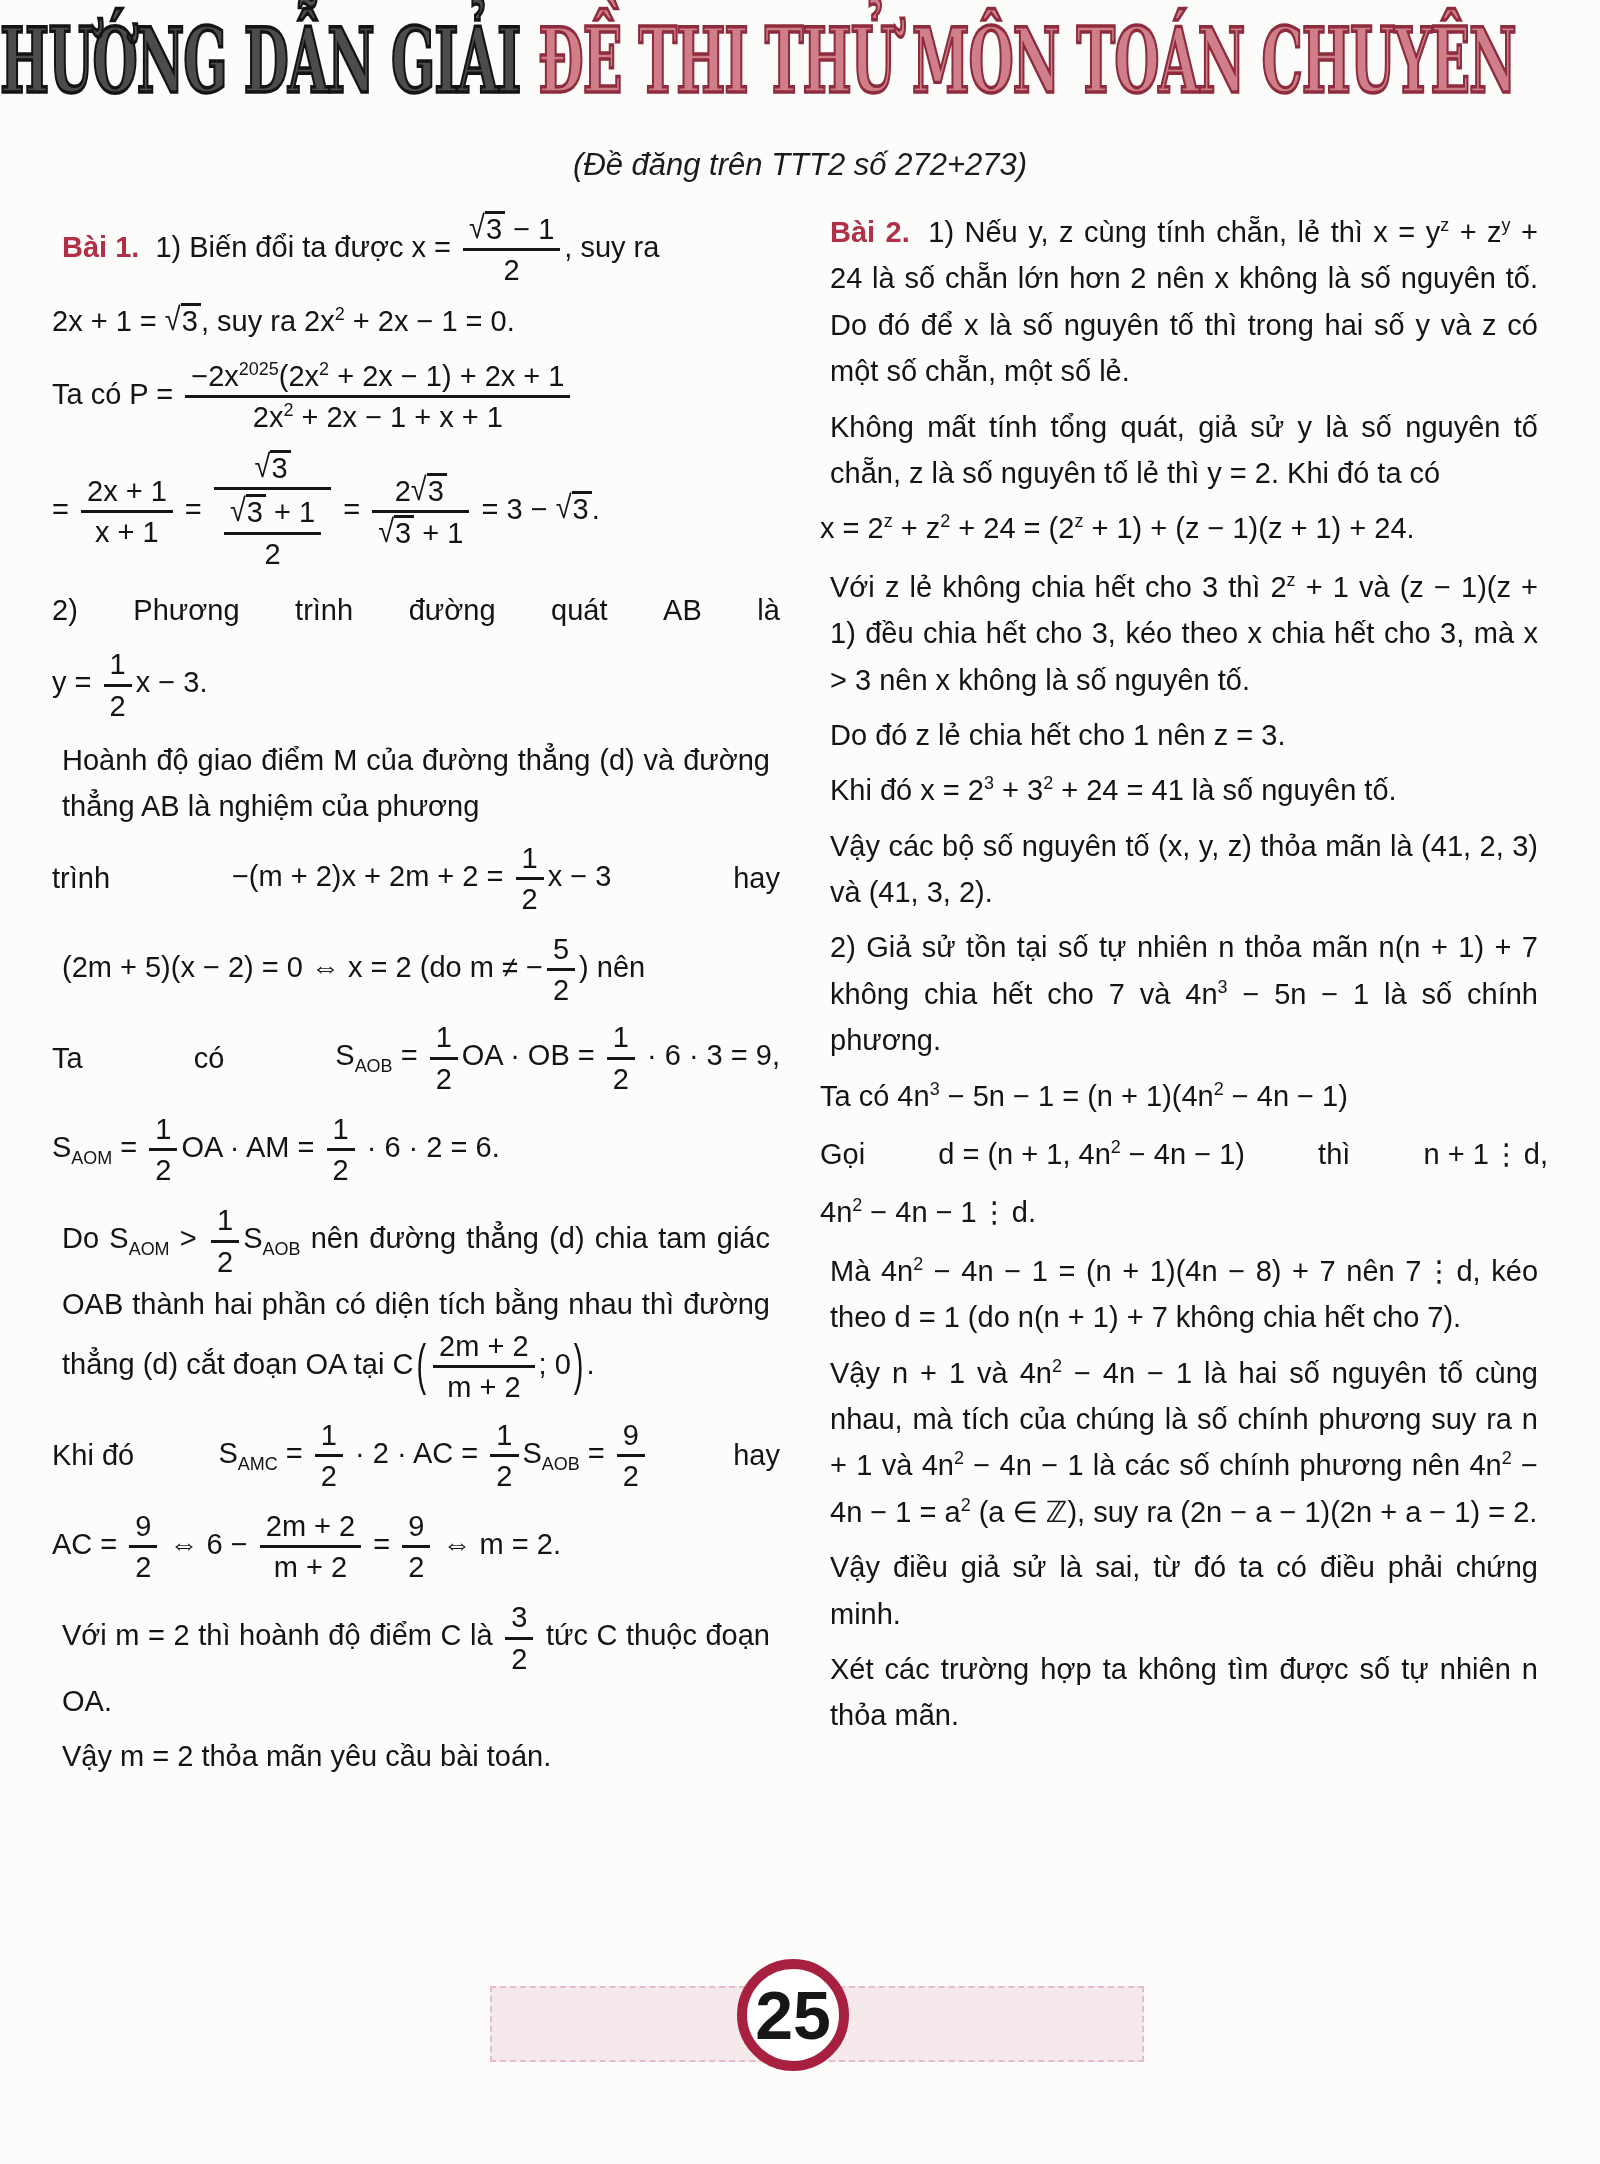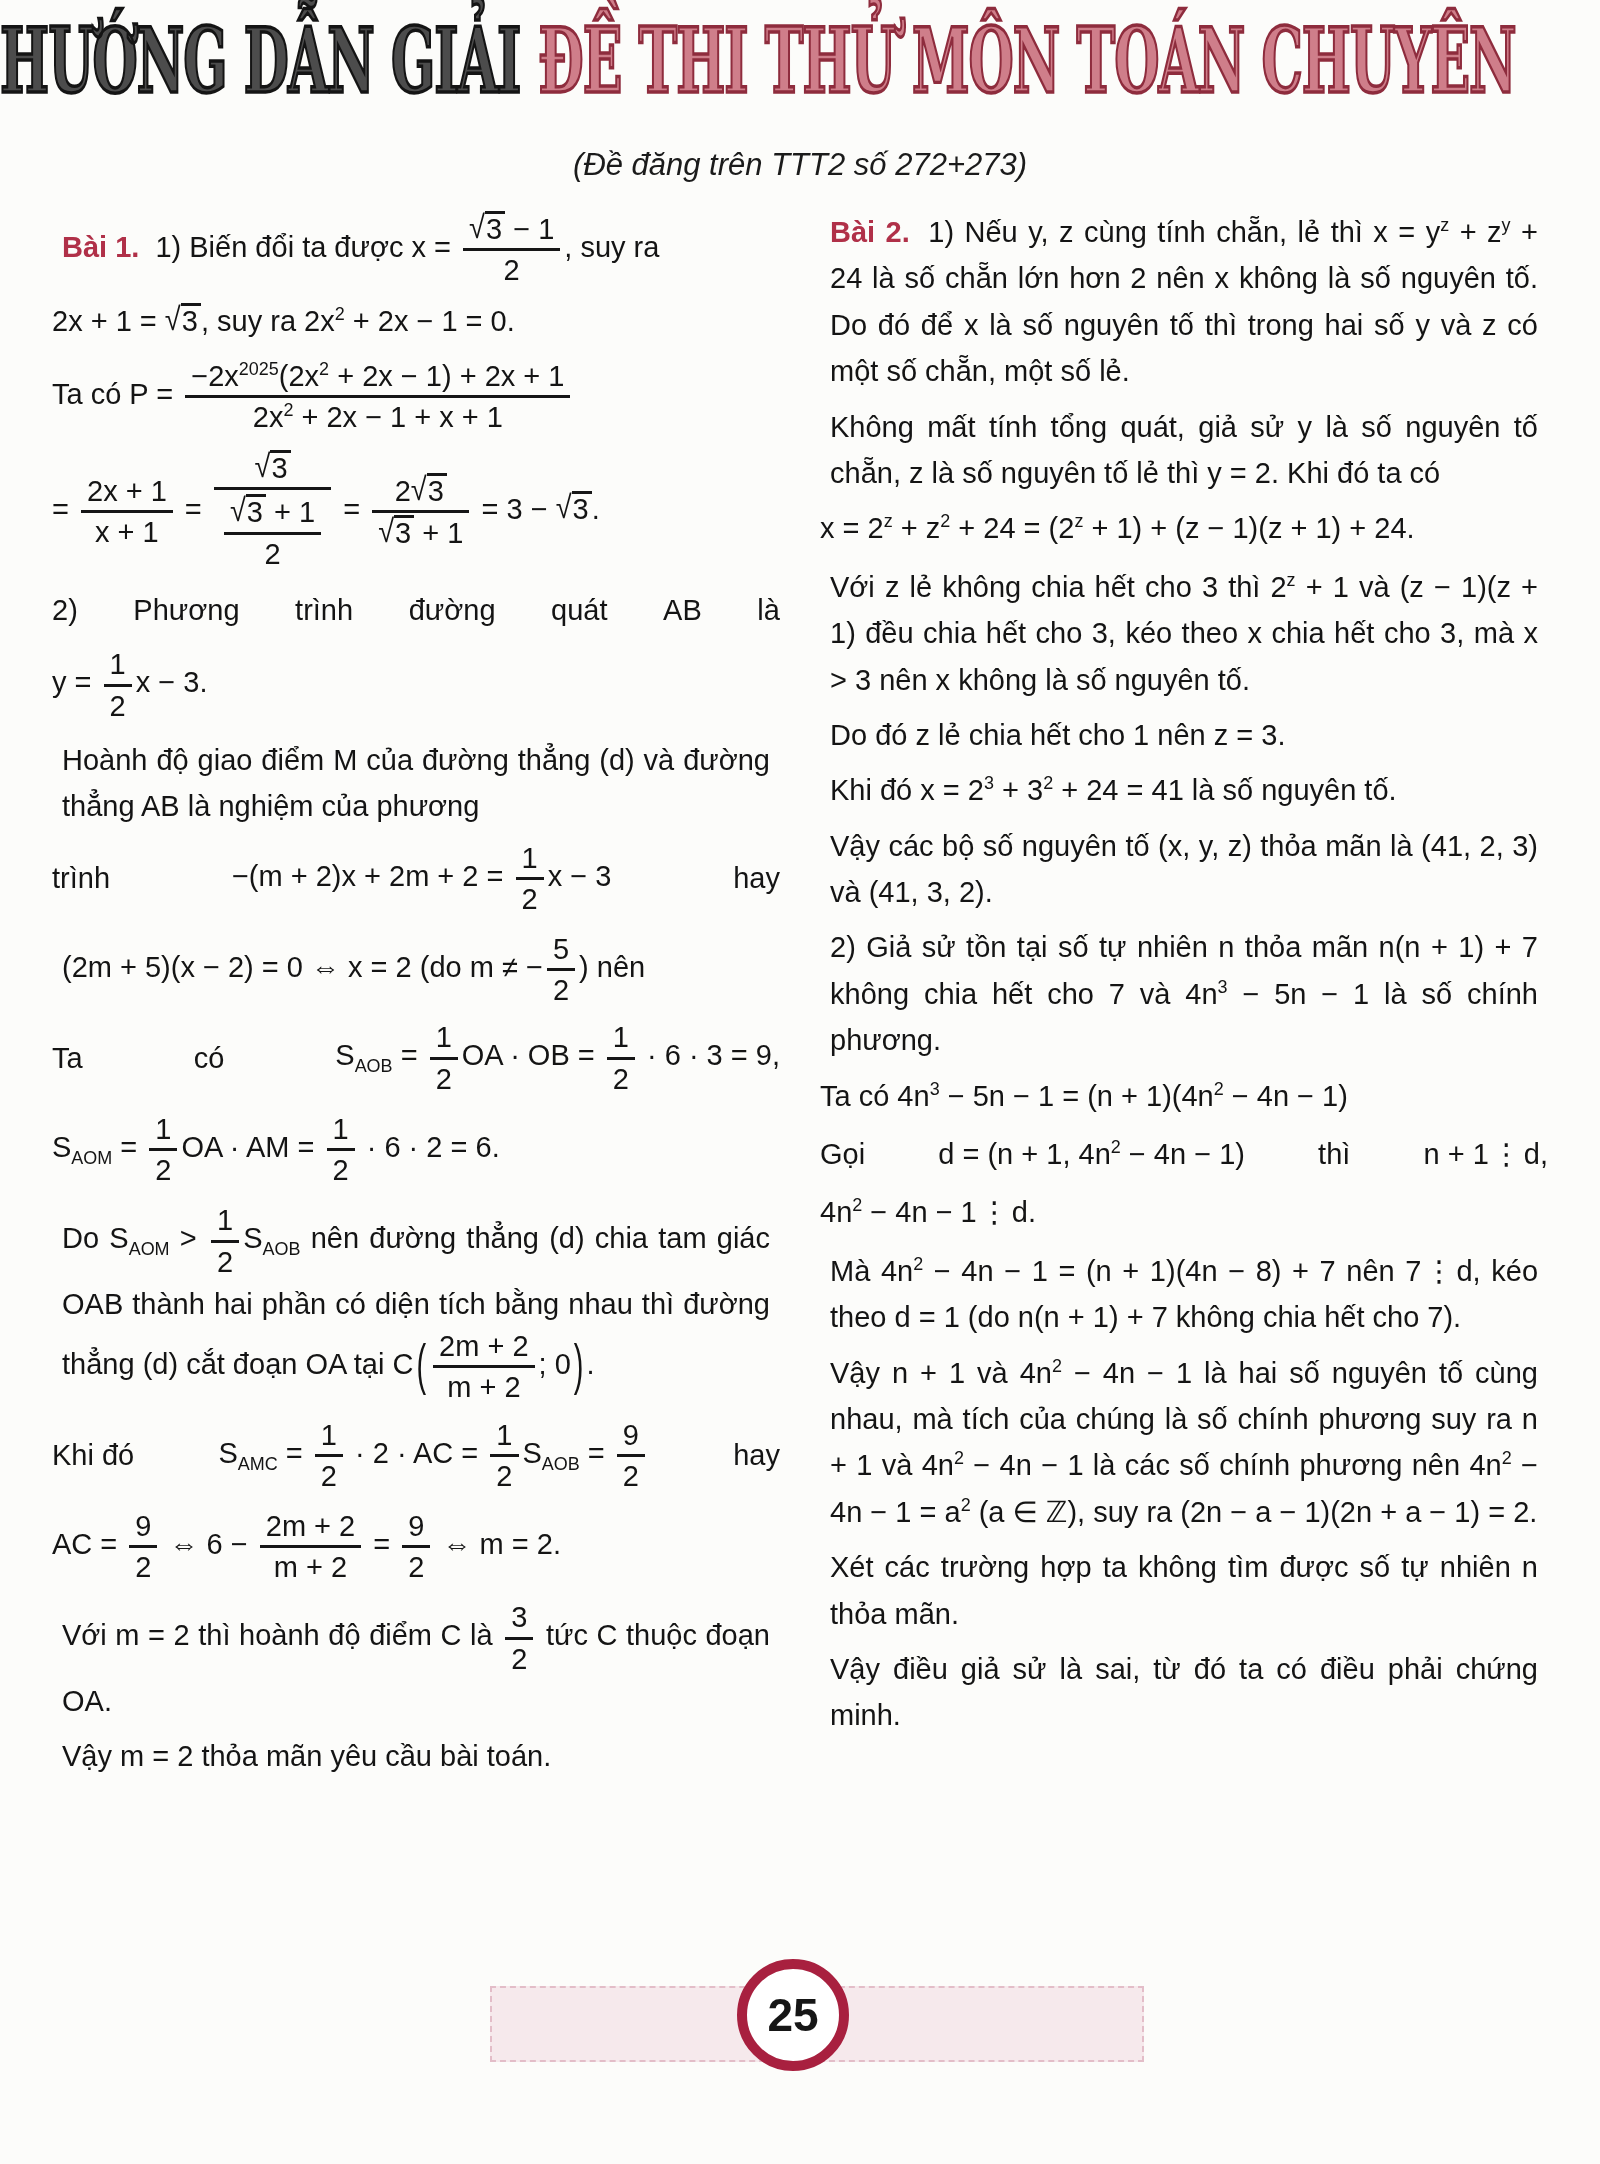--- a/index.html
+++ b/index.html
@@ -44,21 +44,21 @@
   
   .footer-band{
     position:absolute;left:490px;top:1986px;width:650px;height:72px;
     background:var(--band-bg);border:2px dashed var(--band-border);z-index:1;
   }
   .page-badge{
     position:absolute;left:737px;top:1959px;width:112px;height:112px;z-index:2;
     background:#ffffff;border:10px solid var(--badge-ring);border-radius:50%;
     box-sizing:border-box;display:flex;align-items:center;justify-content:center;
   }
-  .page-badge span{font-size:46px;font-weight:700;color:#161616;}
+  .page-badge span{font-size:68px;font-weight:700;color:#161616;}
 </style>
 </head>
 <body>
 
 <div class="page">
 
   <div class="title-row">
     <span class="t1">HƯỚNG DẪN GIẢI</span>
     <span class="t2">ĐỀ THI THỬ MÔN TOÁN CHUYÊN</span>
   </div>
@@ -116,22 +116,22 @@
         <p class="eq">Ta có 4n<sup>3</sup> − 5n − 1 = (n + 1)(4n<sup>2</sup> − 4n − 1)</p>
         <p class="spread">
           <span>Gọi</span>
           <span>d = (n + 1, 4n<sup>2</sup> − 4n − 1)</span>
           <span>thì</span>
           <span>n + 1<span class="vdots">⋮</span>d,</span>
         </p>
         <p class="eq">4n<sup>2</sup> − 4n − 1<span class="vdots">⋮</span>d.</p>
         <p>Mà 4n<sup>2</sup> − 4n − 1 = (n + 1)(4n − 8) + 7 nên 7<span class="vdots">⋮</span>d, kéo theo d = 1 (do n(n + 1) + 7 không chia hết cho 7).</p>
         <p>Vậy n + 1 và 4n<sup>2</sup> − 4n − 1 là hai số nguyên tố cùng nhau, mà tích của chúng là số chính phương suy ra n + 1 và 4n<sup>2</sup> − 4n − 1 là các số chính phương nên 4n<sup>2</sup> − 4n − 1 = a<sup>2</sup> (a ∈ ℤ), suy ra (2n − a − 1)(2n + a − 1) = 2.</p>
+        <p>Vậy điều giả sử là sai, từ đó ta có điều phải chứng minh.</p>
         <p>Xét các trường hợp ta không tìm được số tự nhiên n thỏa mãn.</p>
-        <p>Vậy điều giả sử là sai, từ đó ta có điều phải chứng minh.</p>
       </div>
   </div>
 
   <div class="footer-band"></div>
   <div class="page-badge">
     <span>25</span>
   </div>
 
 </div>
 

